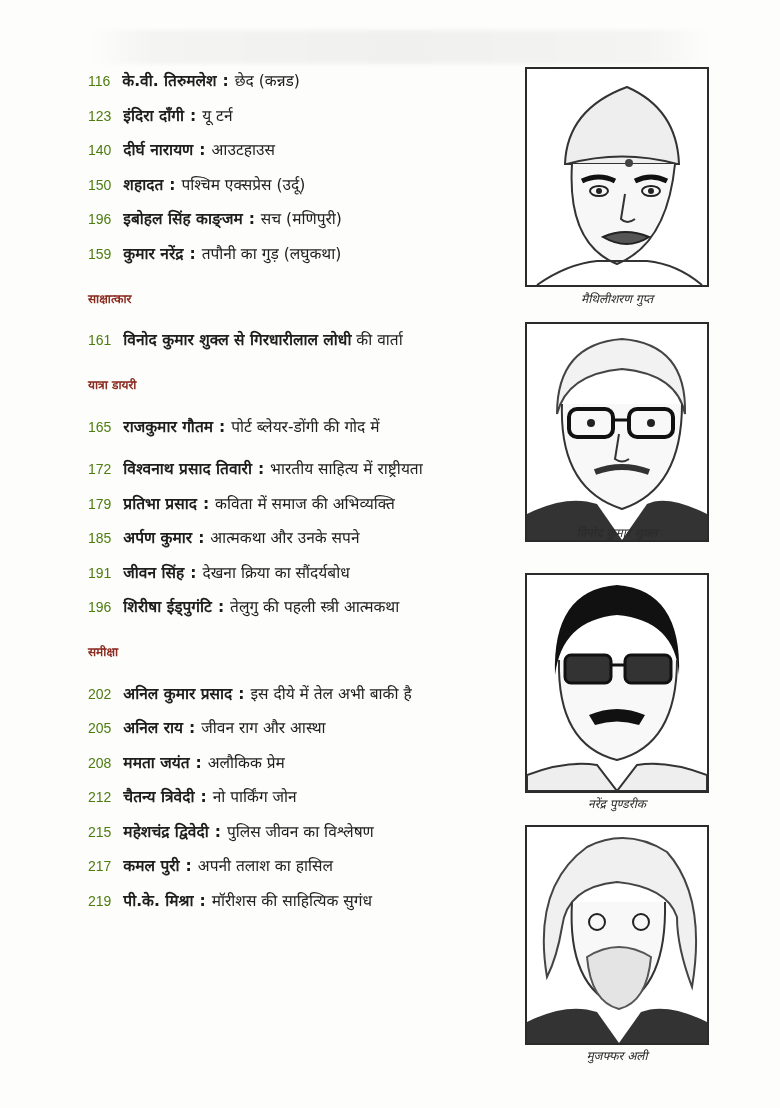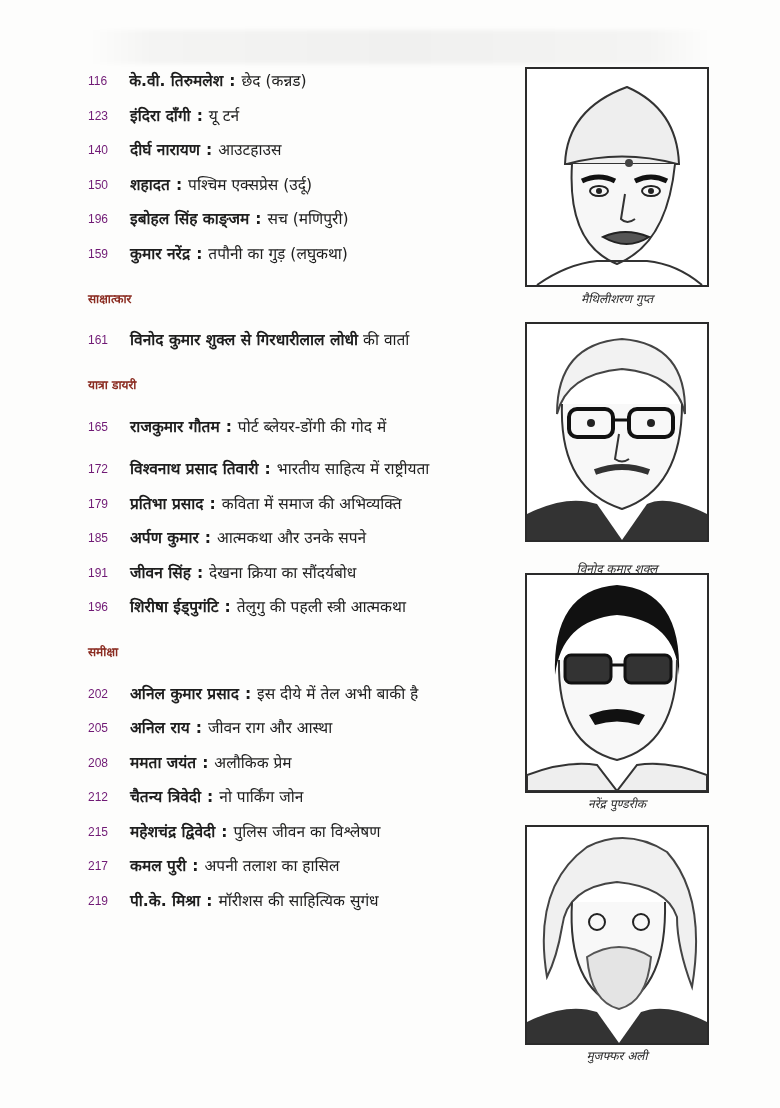--- a/index.html
+++ b/index.html
@@ -7,21 +7,21 @@
     width: 780px; height: 1108px; background: #fdfdfc; position: relative; overflow: hidden;
     font-family: "DejaVu Sans", sans-serif; color: #1e1e1e;
   }
   .bleed {
     position: absolute; left: 90px; top: 30px; width: 620px; height: 34px;
     background: linear-gradient(90deg, rgba(0,0,0,0) 0%, rgba(0,0,0,0.035) 10%, rgba(0,0,0,0.05) 50%, rgba(0,0,0,0.035) 90%, rgba(0,0,0,0) 100%);
     filter: blur(2px);
   }
   .toc { position: absolute; left: 88px; top: 64px; width: 430px; }
   .entry { font-size: 15.5px; line-height: 20px; height: 34.5px; white-space: nowrap; display: flex; align-items: center; }
-  .entry .pg { font-family: "Liberation Sans", sans-serif; font-size: 12px; margin-right: 22px; color: #701a75; }
+  .entry .pg { font-family: "Liberation Sans", sans-serif; font-size: 14px; margin-right: 12px; color: #4d7c0f; }
   .entry .author { font-weight: bold; }
   .entry .sep { font-weight: bold; margin: 0 6px; }
   .entry .title { font-weight: normal; }
   .section {
     font-size: 12px; font-weight: bold; color: #8a2b20; height: 34px; display: flex; align-items: center;
     margin-top: 10px;
   }
   .gap { height: 8px; }
   .portrait {
     position: absolute; left: 525px; width: 180px; height: 216px; border: 2px solid #2b2b2b; background: #fff; overflow: hidden;
@@ -193,21 +193,21 @@
     <rect x="102" y="85" width="44" height="28" rx="8" fill="none" stroke="#111" stroke-width="4"></rect>
     <line x1="86" y1="96" x2="102" y2="96" stroke="#111" stroke-width="3"></line>
     <circle cx="64" cy="99" r="4" fill="#222"></circle>
       <circle cx="124" cy="99" r="4" fill="#222"></circle>
     <path d="M92 110 L88 135 Q95 140 102 135" fill="none" stroke="#333" stroke-width="2"></path>
     <path d="M68 148 Q95 138 122 148" stroke="#333" stroke-width="6" fill="none"></path>
     <path d="M0 216 L0 190 Q40 170 70 180 L95 216 Z" fill="#333"></path>
     <path d="M180 216 L180 190 Q140 170 120 180 L95 216 Z" fill="#333"></path>
   </svg>
 </div>
-<div class="caption" style="top:560px;">विनोद कुमार शुक्ल</div>
+<div class="caption" style="top:524px;">विनोद कुमार शुक्ल</div>
 
 <div class="portrait" style="top:573px;">
   <svg width="180" height="216" viewBox="0 0 180 216">
     <path d="M28 100 Q25 15 90 10 Q155 15 152 100 Q148 45 90 40 Q35 45 28 100 Z" fill="#111"></path>
     <path d="M32 85 Q30 170 90 185 Q150 170 150 85" fill="#f8f8f8" stroke="#333" stroke-width="2"></path>
     <rect x="38" y="80" width="46" height="28" rx="6" fill="#333" stroke="#111" stroke-width="3"></rect>
     <rect x="98" y="80" width="46" height="28" rx="6" fill="#333" stroke="#111" stroke-width="3"></rect>
     <line x1="84" y1="90" x2="98" y2="90" stroke="#111" stroke-width="3"></line>
     <path d="M62 140 Q90 128 118 140 L112 150 Q90 143 68 150 Z" fill="#111"></path>
     <path d="M0 216 L0 200 Q40 185 70 190 L90 216 Z" fill="#eee" stroke="#333" stroke-width="2"></path>

